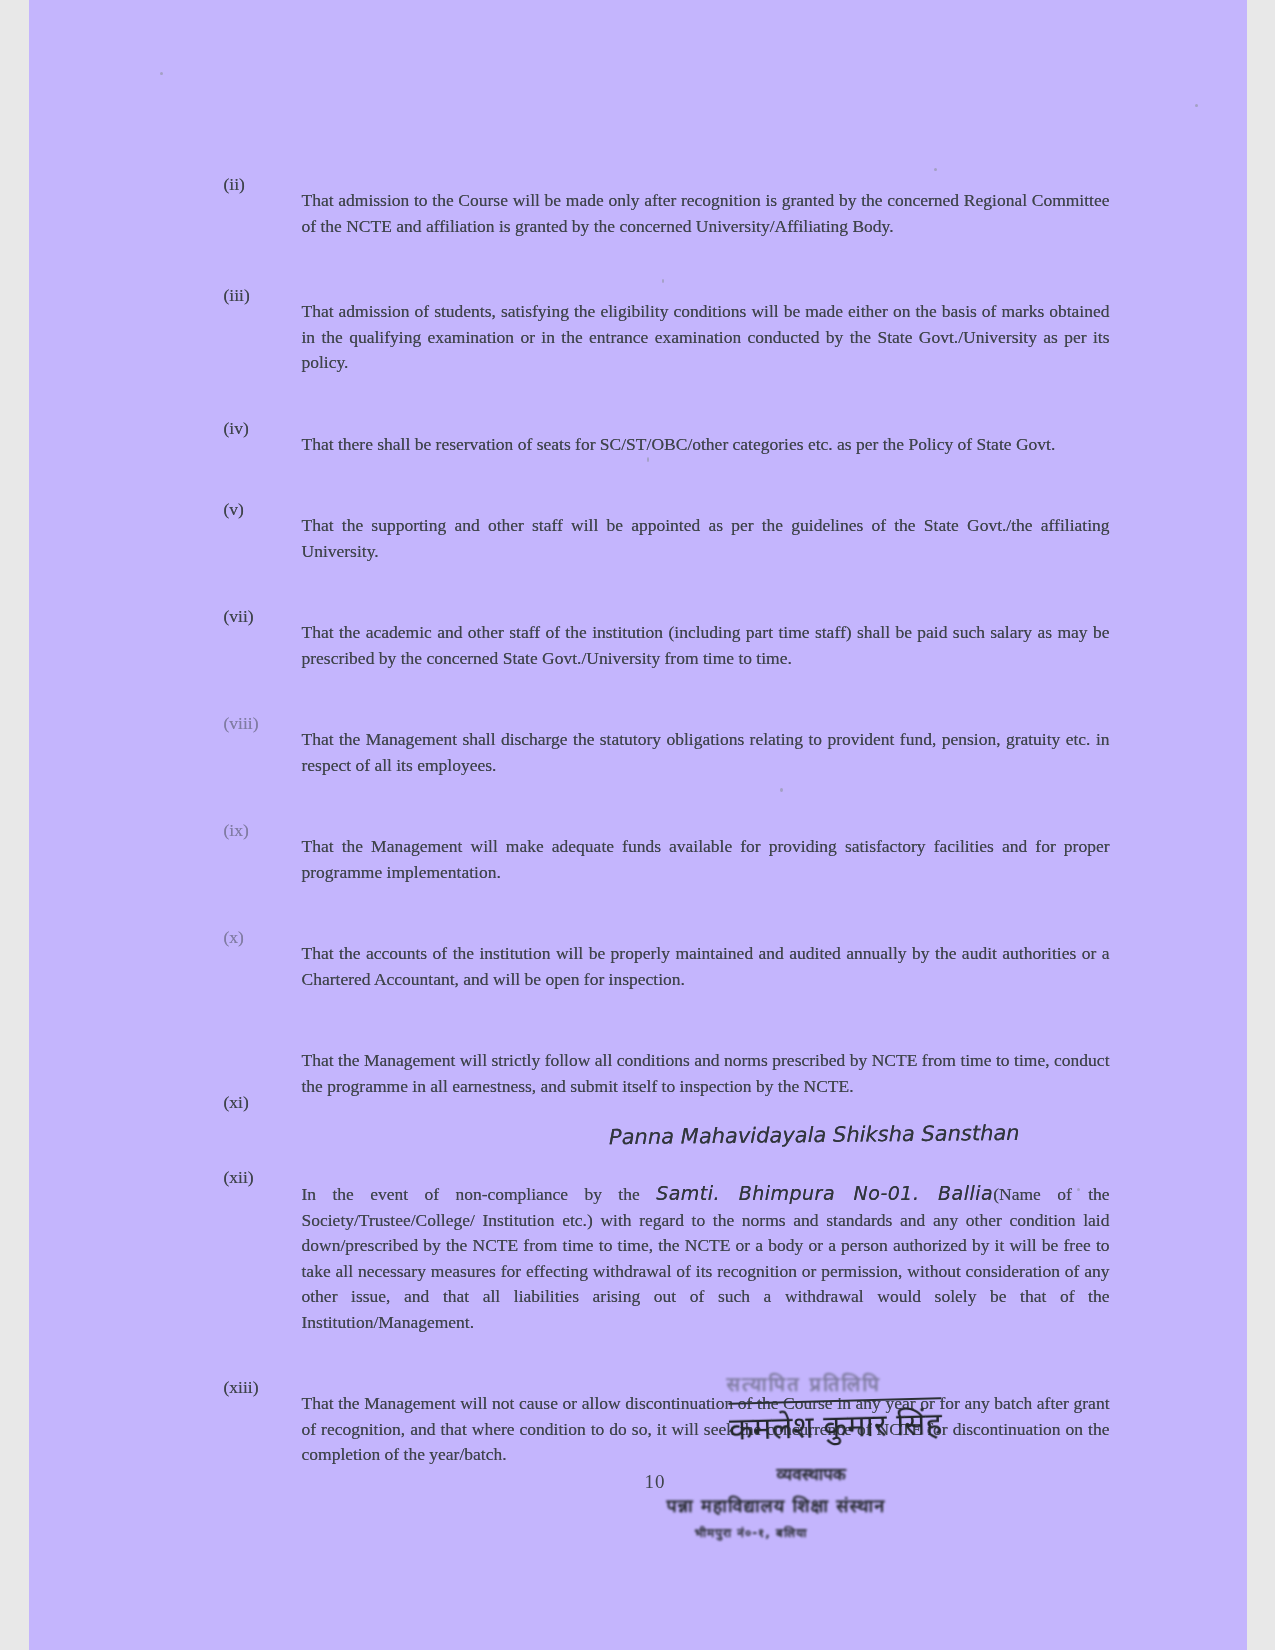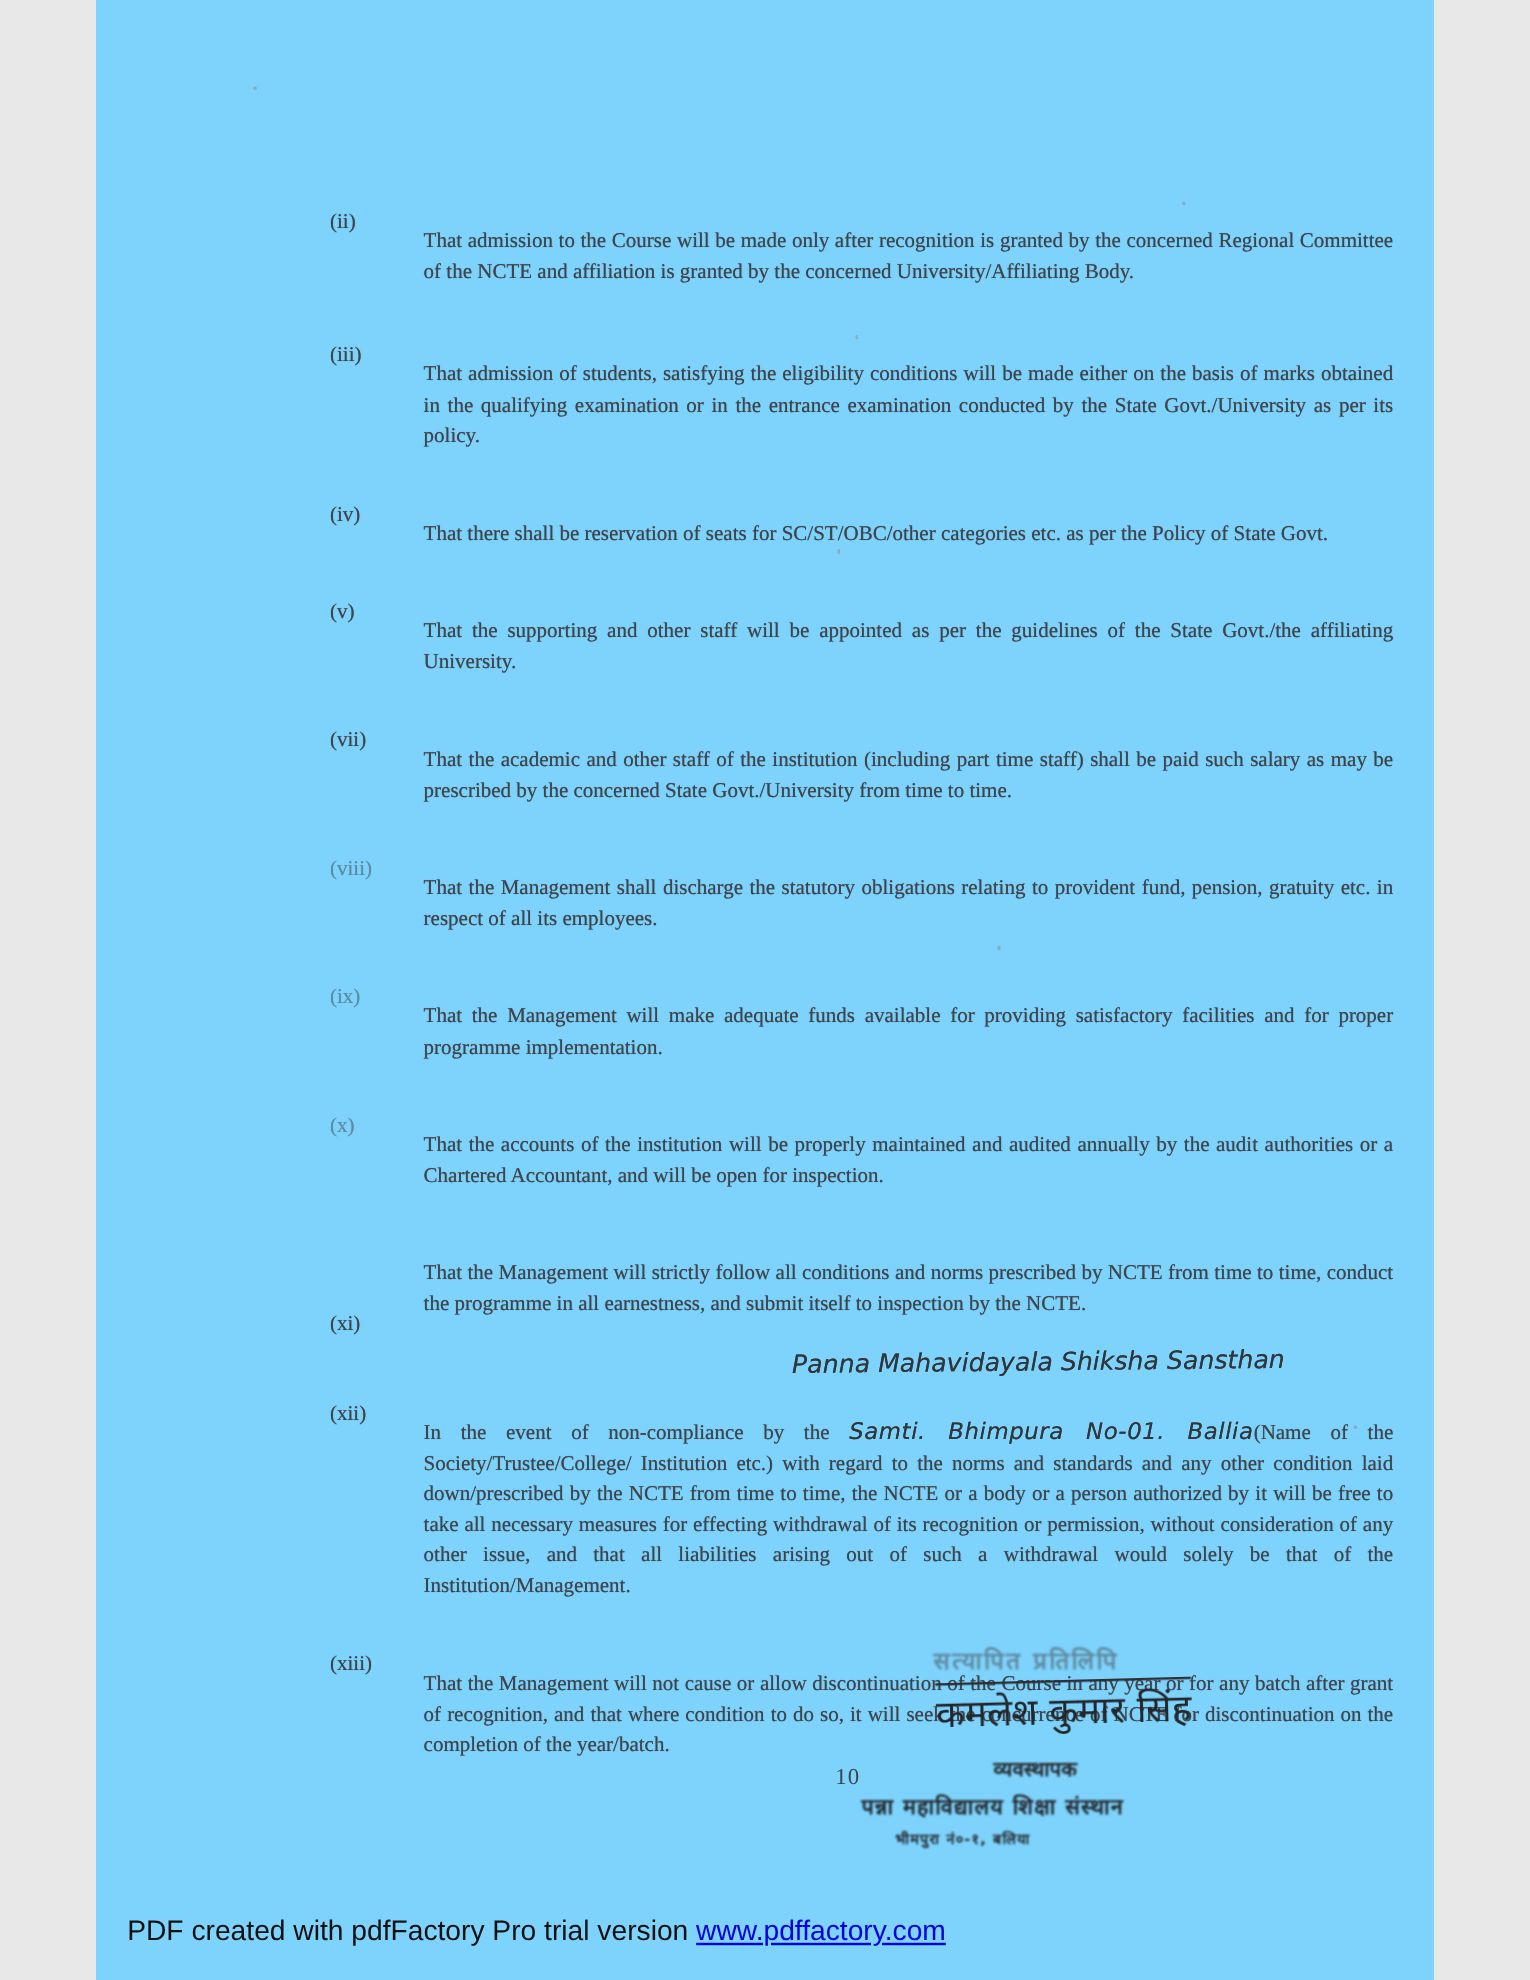--- a/index.html
+++ b/index.html
@@ -1,22 +1,22 @@
 <!DOCTYPE html>
 <html><head>
 <meta charset="utf-8">
 <style>
   * { box-sizing: border-box; }
   html, body { margin: 0; padding: 0; background: #e8e8e8; }
   .page {
     position: relative;
-    width: 1115px;
+    width: 1218px;
     height: 1650px;
     margin: 0 auto;
-    background: #7dd3fc;
+    background: #c4b5fd;
     overflow: hidden;
     font-family: "Liberation Serif", serif;
     color: #3f444b;
   }
   
   .speck {
     position: absolute;
     background: #8a8f96;
     border-radius: 50%;
     opacity: 0.55;
@@ -241,17 +241,14 @@
   <div>
     <div class="stamp-attested">सत्यापित प्रतिलिपि</div>
     <div class="signature">कमलेश कुमार सिंह</div>
     <div class="stamp-designation">व्यवस्थापक</div>
     <div class="stamp-org">पन्ना महाविद्यालय शिक्षा संस्थान</div>
     <div class="stamp-address">भीमपुरा नं०-१, बलिया</div>
   </div>
 
   <div class="page-number">10</div>
 
-  <div class="footer">
-    <span>PDF created with pdfFactory Pro trial version </span><a>www.pdffactory.com</a>
-  </div>
 
 </div>
 
 </body></html>

